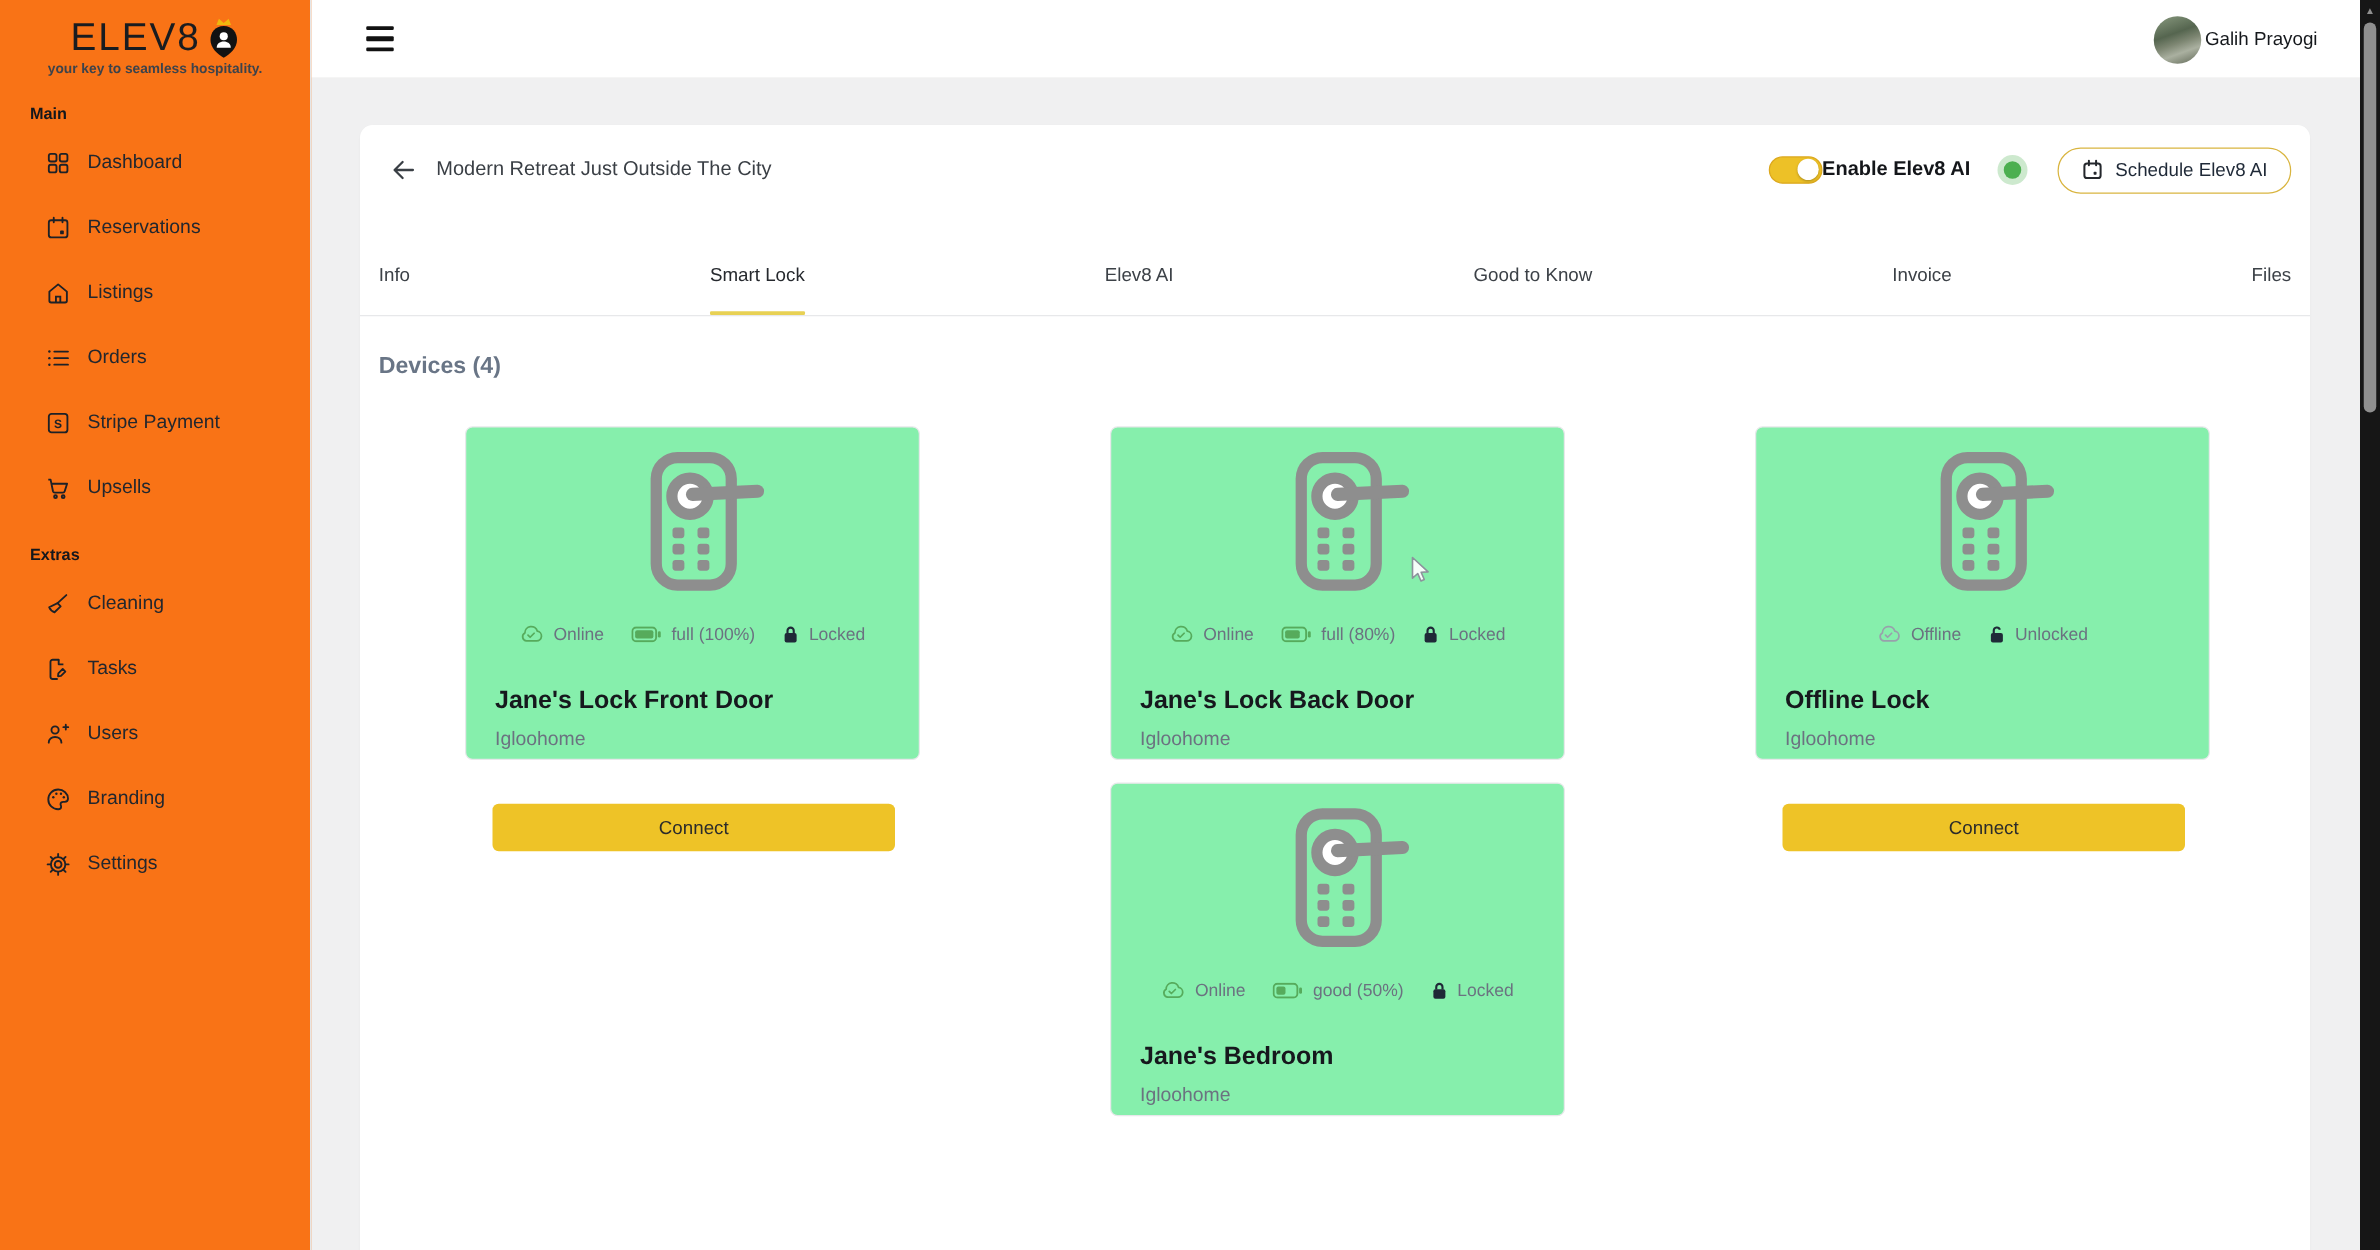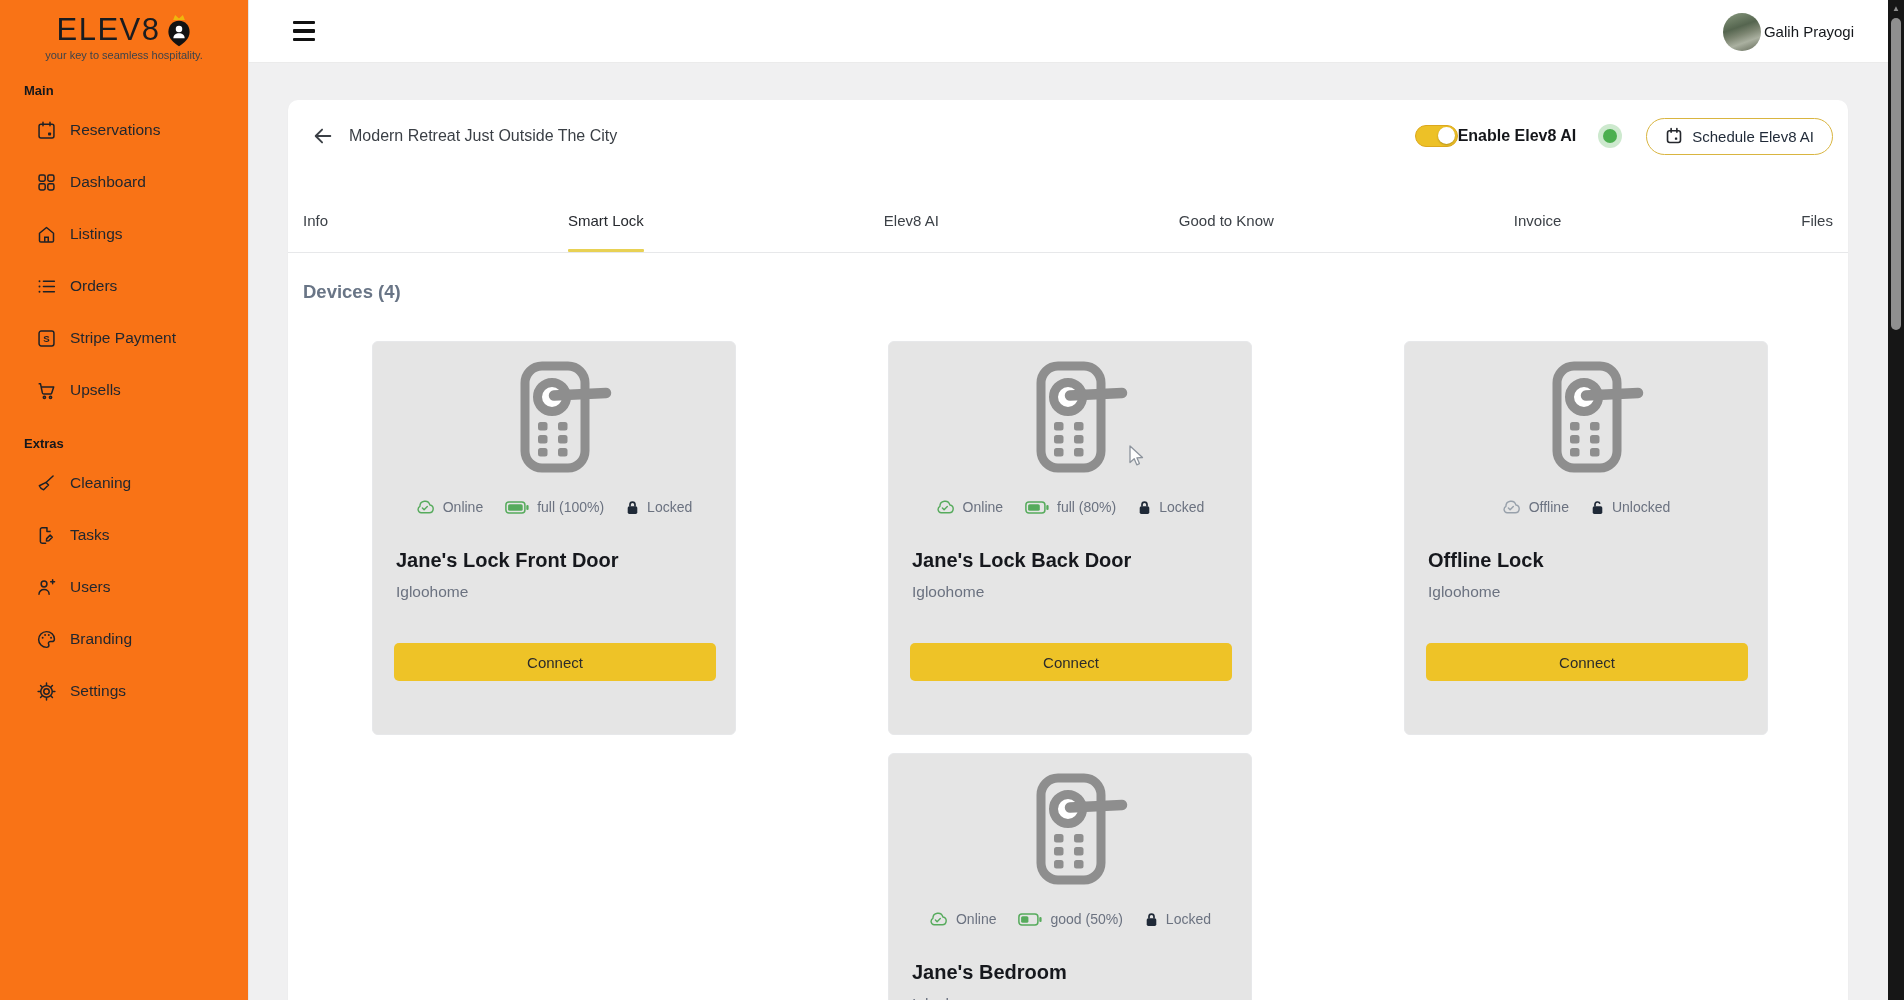--- a/index.html
+++ b/index.html
@@ -3,21 +3,21 @@
 <meta charset="utf-8">
 <style>
   * { margin:0; padding:0; box-sizing:border-box; }
   html,body { width:1904px; height:1000px; overflow:hidden; }
   body { font-family:"Liberation Sans", sans-serif; background:#f0f0f1; position:relative; color:#1f2937; }
 
   
   .sidebar { position:absolute; left:0; top:0; width:249px; height:1000px; background:#f97316; border-right:1px solid #e4e6e8; z-index:5; }
   .logo-row { display:flex; align-items:center; justify-content:center; gap:5px; margin-top:12px; }
   .brand-name { font-size:31px; font-weight:500; letter-spacing:1.5px; color:#191c20; }
-  .tagline { text-align:center; font-size:11px; color:#3d434b; margin-top:1px; }
+  .tagline { text-align:center; font-size:11px; color:#3d434b; margin-top:1px;font-weight:bold; }
   .section-label { margin:20px 0 6px 24px; font-size:13px; font-weight:700; color:#14171c; }
   .section-label.first { margin-top:22px; }
   .nav-item { display:flex; align-items:center; gap:13px; height:52px; padding-left:36px; font-size:15.5px; color:#23272e; cursor:pointer; }
   .nav-icon { width:21px; height:21px; display:inline-flex; color:#1d2127; flex:0 0 auto; }
   .nav-icon svg { width:100%; height:100%; }
 
   
   .topbar { position:absolute; left:249px; top:0; width:1639px; height:63px; background:#fff; border-bottom:1px solid #ebebeb; z-index:4; }
   .hamburger { position:absolute; left:44px; top:21px; width:22px; height:20px; display:flex; flex-direction:column; justify-content:space-between; cursor:pointer; }
   .hamburger span { display:block; height:3.2px; background:#111; border-radius:1px; }
@@ -44,21 +44,21 @@
 
   
   .tabs { position:absolute; top:103px; left:0; right:0; padding:0 15px; border-bottom:1px solid #e7e8ea; display:flex; gap:17px;justify-content:space-between; }
   .tab { position:relative; padding:9px 0 23px; font-size:15px; color:#3c4147; cursor:pointer; }
   .tab.active { color:#26292e; }
   .tab.active::after { content:""; position:absolute; left:0; right:0; bottom:0; height:3px; background:#e8d154; border-radius:1px; }
 
   
   .devices-heading { position:absolute; top:181px; left:15px; font-size:18.5px; font-weight:700; color:#697586; }
   .cards { position:absolute; top:241px; left:84px; display:grid; grid-template-columns:repeat(3,364px); column-gap:152px; row-gap:18px; }
-  .card { position:relative; width:364px; height:394px; background:#e5e5e5; border:1px solid #e7e8ea; border-radius:6px; }
+  .card { position:relative; width:364px; height:267px; background:#86efac; border:1px solid #e7e8ea; border-radius:6px; }
   .card.col2 { grid-column:2; }
   .lock-icon { position:absolute; top:19px; left:147px; width:96px; height:114px; }
   .status-row { position:absolute; top:157px; left:0; right:0; display:flex; justify-content:center; align-items:center; gap:22px; font-size:14px; color:#6b7280; }
   .status-item { display:flex; align-items:center; gap:8px; }
   .status-item svg { display:block; }
   .device-name { position:absolute; top:207px; left:23px; font-size:20px; font-weight:700; color:#16181d; }
   .device-vendor { position:absolute; top:241px; left:23px; font-size:15.5px; color:#6b7280; }
   .connect-btn { position:absolute; top:301px; left:21px; width:322px; height:38px; border:none; border-radius:5px; background:#eec327; color:#2b2b2b; font-size:15px; font-weight:500; font-family:inherit; cursor:pointer; }
 
   
@@ -83,37 +83,37 @@
         <path d="M6.8,23 c0,-3 2.3,-4.6 5.2,-4.6 s5.2,1.6 5.2,4.6 Z" fill="#fff"></path>
       </svg>
     </span>
   </div>
   <div class="tagline">your key to seamless hospitality.</div>
   <nav id="sidebar-nav">
       <div class="section-label first">Main</div>
       <div class="nav-item">
         <span class="nav-icon">
           <svg viewBox="0 0 24 24" fill="none" stroke="currentColor" stroke-width="1.7">
-            <rect x="3.5" y="4.8" width="17" height="15.7" rx="2.2"></rect>
-            <path d="M8,2.5 v4.2 M16,2.5 v4.2" stroke-linecap="round"></path>
-            <rect x="13.8" y="14.2" width="3.4" height="3.4" rx="0.8" fill="currentColor" stroke="none"></rect>
-          </svg>
-        </span>
-        <span>Reservations</span>
-      </div>
-      <div class="nav-item">
-        <span class="nav-icon">
-          <svg viewBox="0 0 24 24" fill="none" stroke="currentColor" stroke-width="1.7">
             <rect x="3.5" y="3.5" width="7" height="7" rx="1.8"></rect>
             <rect x="13.5" y="3.5" width="7" height="7" rx="1.8"></rect>
             <rect x="3.5" y="13.5" width="7" height="7" rx="1.8"></rect>
             <rect x="13.5" y="13.5" width="7" height="7" rx="1.8"></rect>
           </svg>
         </span>
         <span>Dashboard</span>
+      </div>
+      <div class="nav-item">
+        <span class="nav-icon">
+          <svg viewBox="0 0 24 24" fill="none" stroke="currentColor" stroke-width="1.7">
+            <rect x="3.5" y="4.8" width="17" height="15.7" rx="2.2"></rect>
+            <path d="M8,2.5 v4.2 M16,2.5 v4.2" stroke-linecap="round"></path>
+            <rect x="13.8" y="14.2" width="3.4" height="3.4" rx="0.8" fill="currentColor" stroke="none"></rect>
+          </svg>
+        </span>
+        <span>Reservations</span>
       </div>
       <div class="nav-item">
         <span class="nav-icon">
           <svg viewBox="0 0 24 24" fill="none" stroke="currentColor" stroke-width="1.7">
             <path d="M4,10.6 L12,4 l8,6.6 V19 a1.6,1.6 0 0 1 -1.6,1.6 h-12.8 A1.6,1.6 0 0 1 4,19 Z" stroke-linejoin="round"></path>
             <path d="M10,20.4 v-5.2 h4 v5.2"></path>
           </svg>
         </span>
         <span>Listings</span>
       </div>

